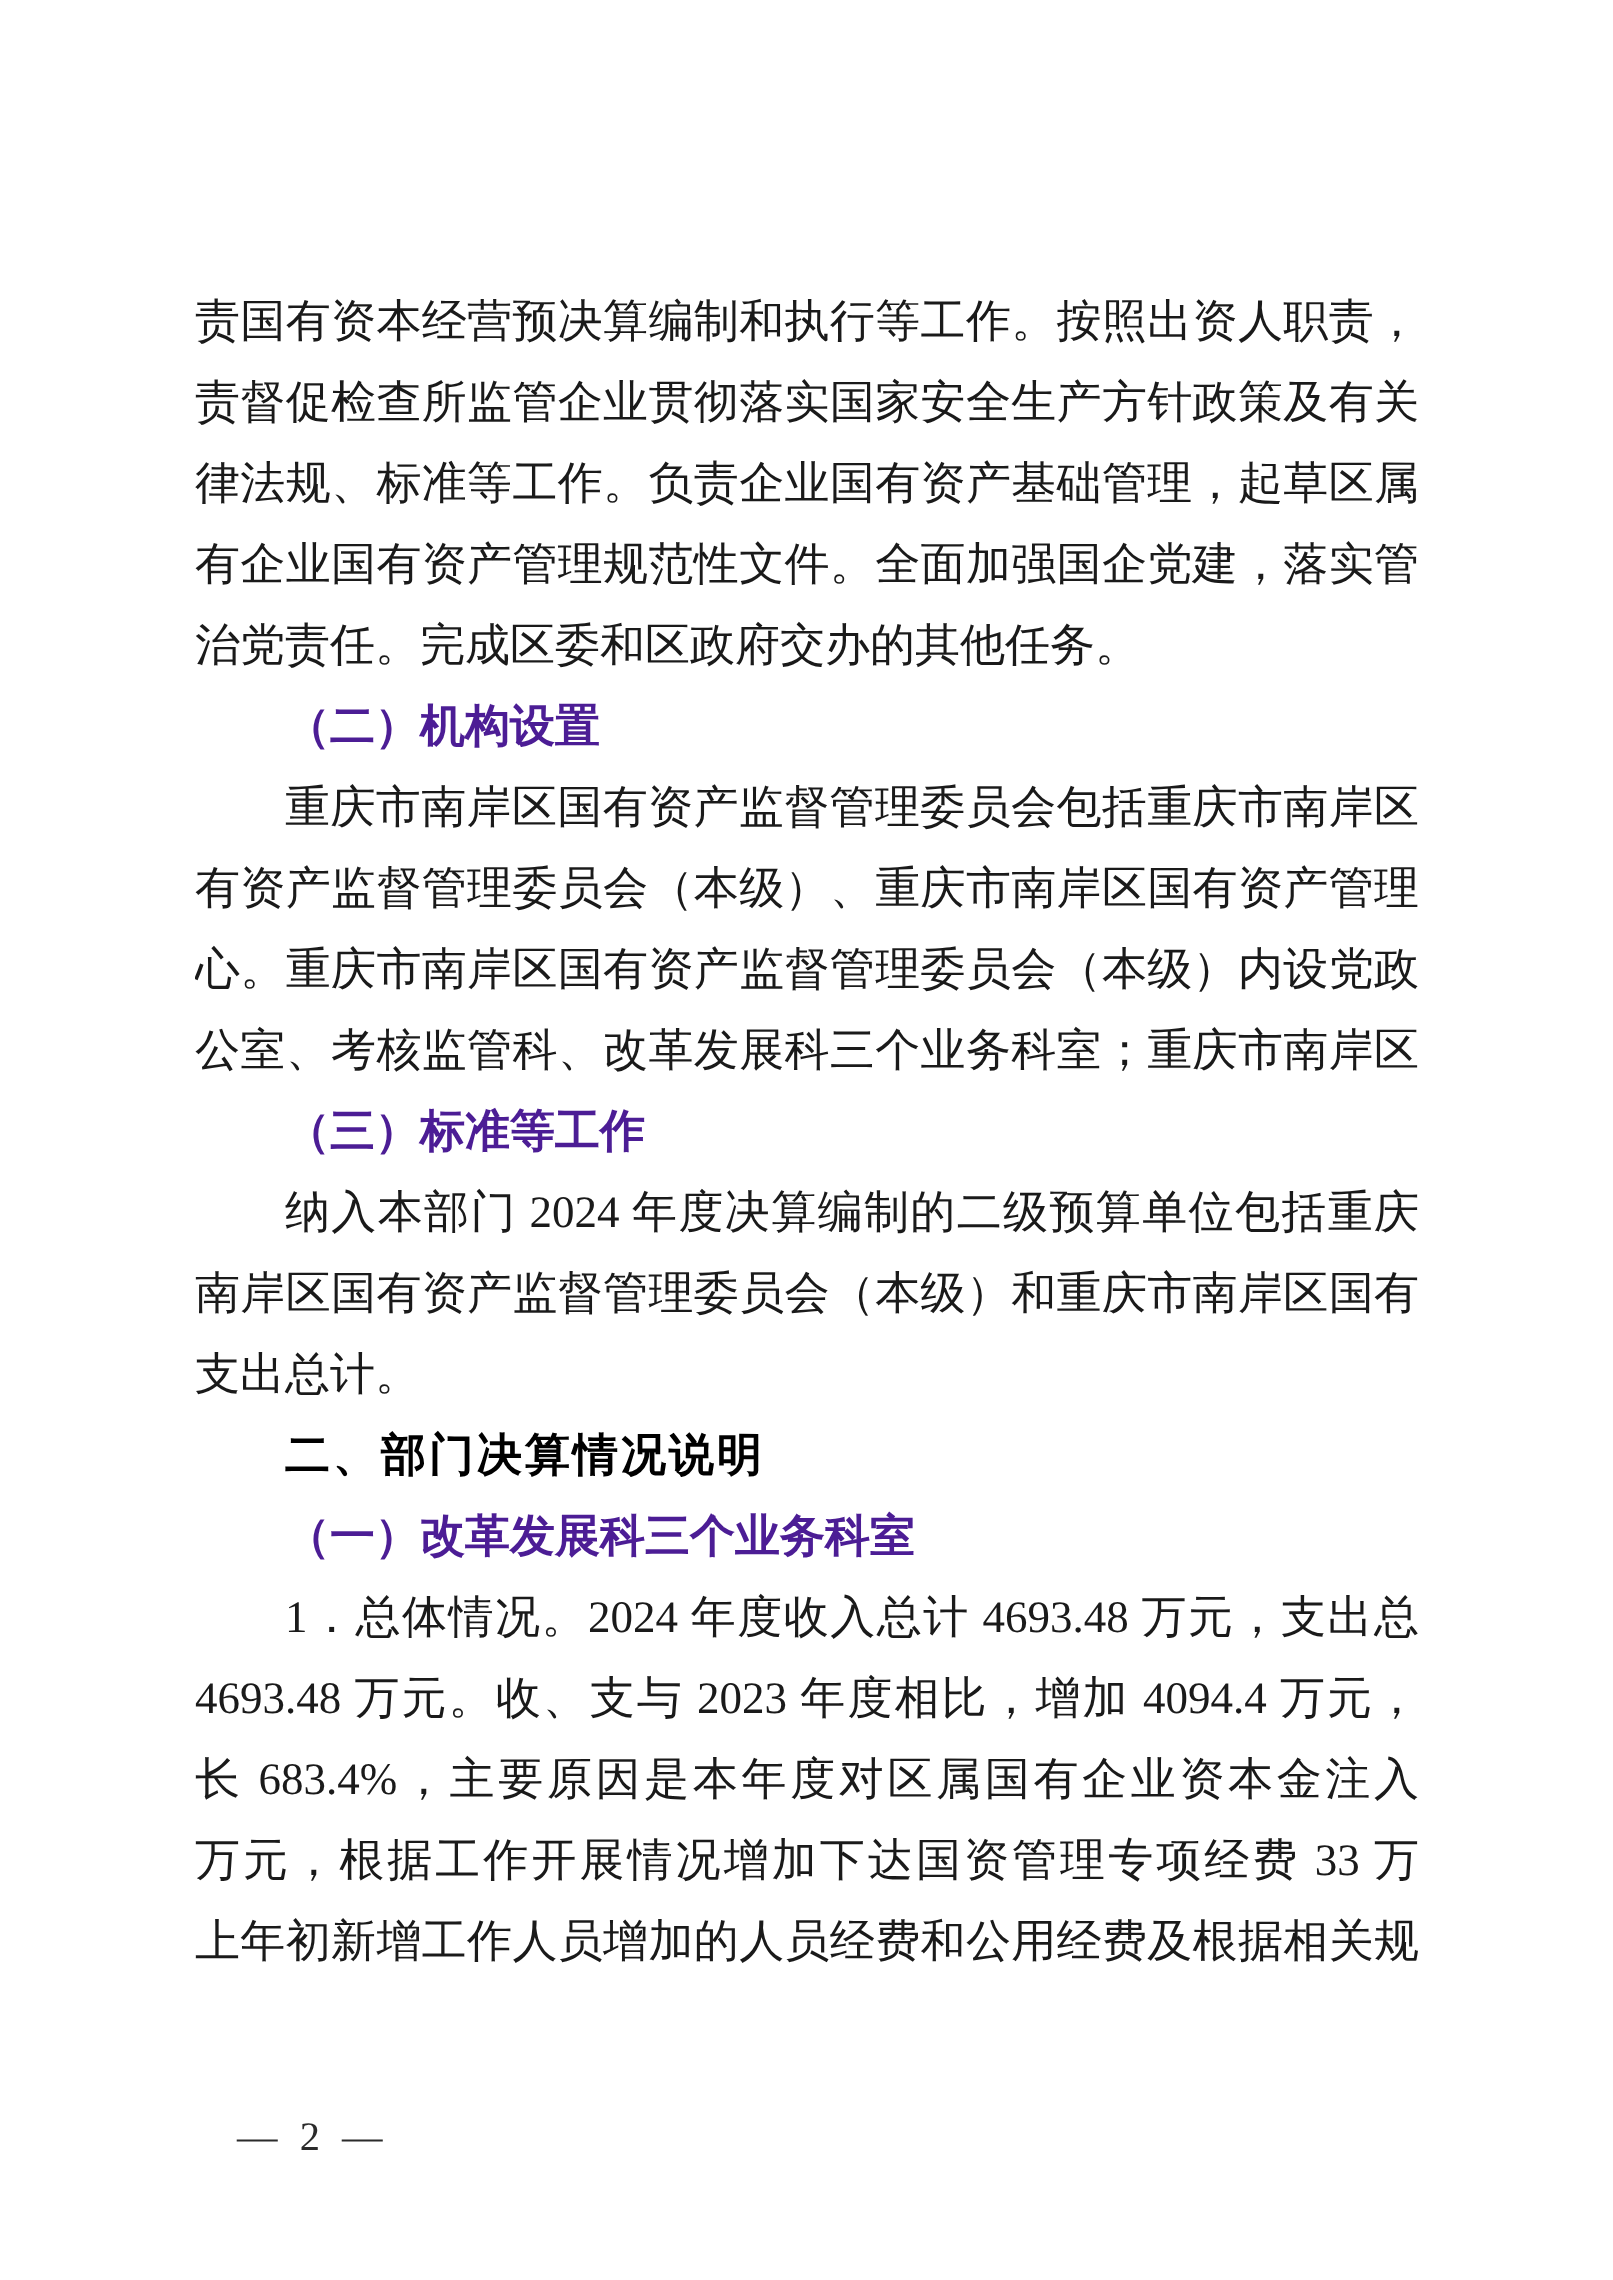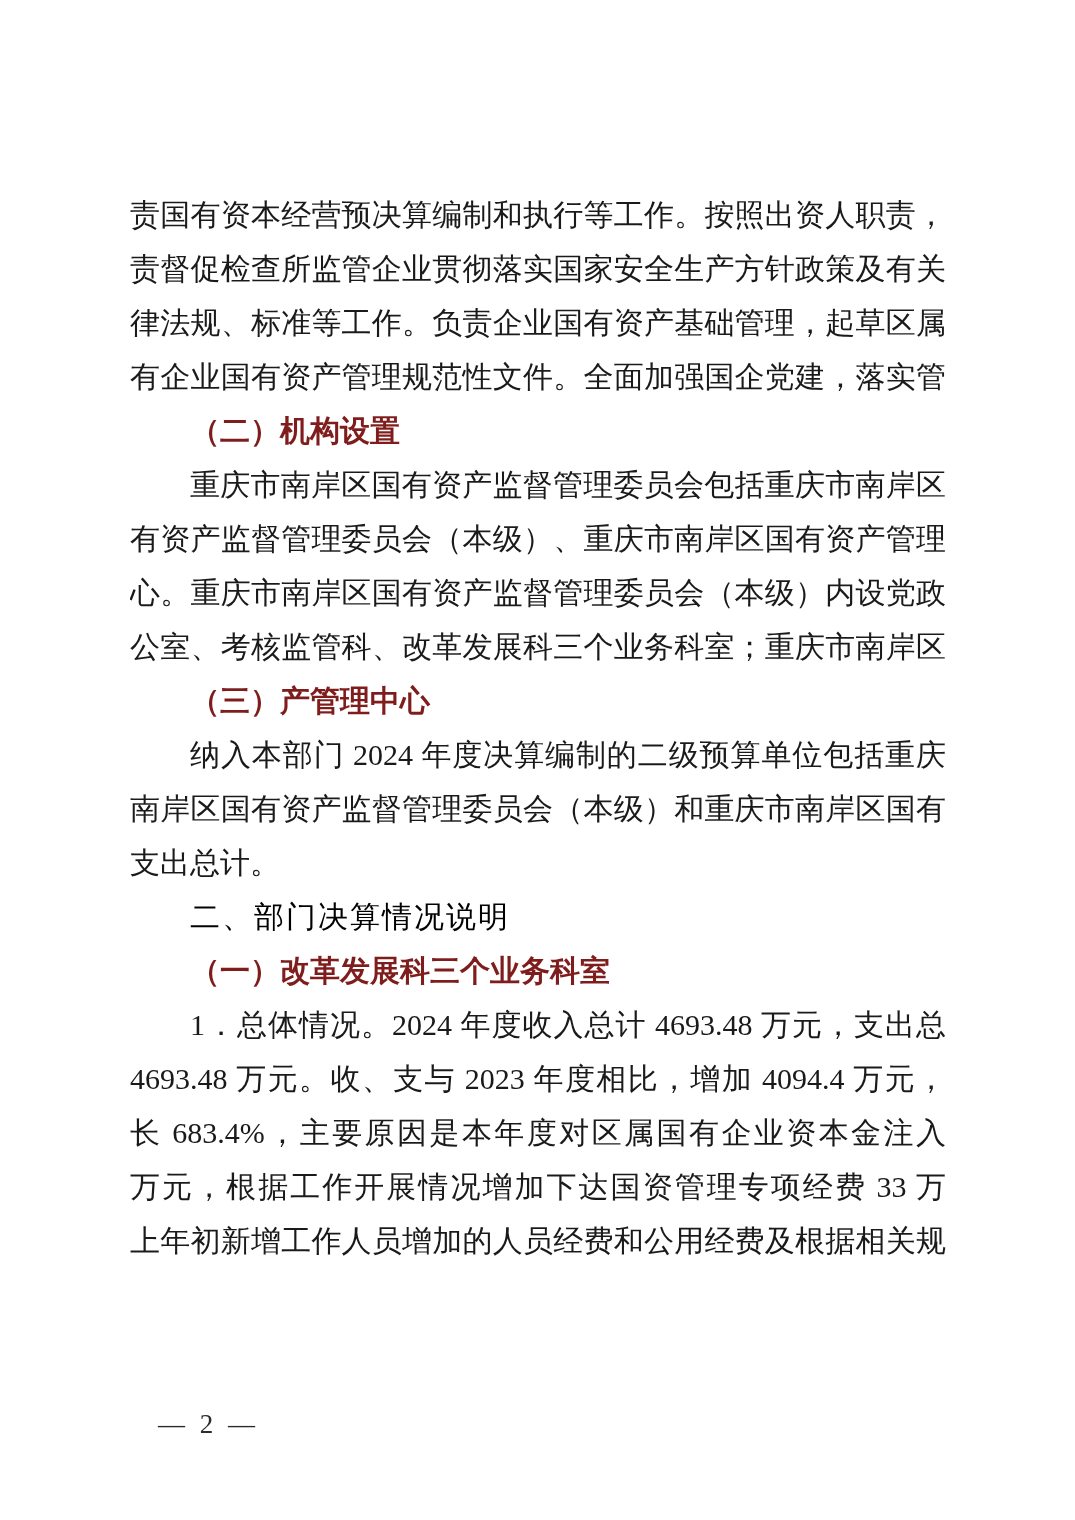--- a/index.html
+++ b/index.html
@@ -34,24 +34,24 @@
     overflow: hidden;
   }
   .jl {               
     text-align-last: justify;
   }
   .ind {              
     text-indent: 60px;
   }
   .h-kai {            
     font-weight: bold;
-    color: #7f1d1d;
+    color: #4c1d95;
   }
   .h-hei {            
-    font-weight: normal;
+    font-weight: bold;
     color: #000000;
     font-family: "Liberation Sans", "DejaVu Sans", sans-serif;
     letter-spacing: 2px;
   }
   .page-footer {
     position: absolute;
     left: 158px;
     top: 1404px;
     height: 40px;
     line-height: 40px;
@@ -65,29 +65,30 @@
 <body>
 
 <div class="doc-page">
 
   <main class="text-block">
 
     <p class="ln jl">责国有资本经营预决算编制和执行等工作。按照出资人职责，负</p>
     <p class="ln jl">责督促检查所监管企业贯彻落实国家安全生产方针政策及有关法</p>
     <p class="ln jl">律法规、标准等工作。负责企业国有资产基础管理，起草区属国</p>
     <p class="ln jl">有企业国有资产管理规范性文件。全面加强国企党建，落实管党</p>
+    <p class="ln">治党责任。完成区委和区政府交办的其他任务。</p>
 
     <p class="ln ind h-kai">（二）机构设置</p>
 
     <p class="ln jl ind">重庆市南岸区国有资产监督管理委员会包括重庆市南岸区国</p>
     <p class="ln jl">有资产监督管理委员会（本级）、重庆市南岸区国有资产管理中</p>
     <p class="ln jl">心。重庆市南岸区国有资产监督管理委员会（本级）内设党政办</p>
     <p class="ln jl">公室、考核监管科、改革发展科三个业务科室；重庆市南岸区国</p>
 
-    <p class="ln ind h-kai">（三）产管理中心</p>
+    <p class="ln ind h-kai">（三）标准等工作</p>
 
     <p class="ln jl ind">纳入本部门 2024 年度决算编制的二级预算单位包括重庆市</p>
     <p class="ln jl">南岸区国有资产监督管理委员会（本级）和重庆市南岸区国有资</p>
     <p class="ln">支出总计。</p>
 
     <p class="ln ind h-hei">二、部门决算情况说明</p>
 
     <p class="ln ind h-kai">（一）改革发展科三个业务科室</p>
 
     <p class="ln jl ind">1．总体情况。2024 年度收入总计 4693.48 万元，支出总计</p>

